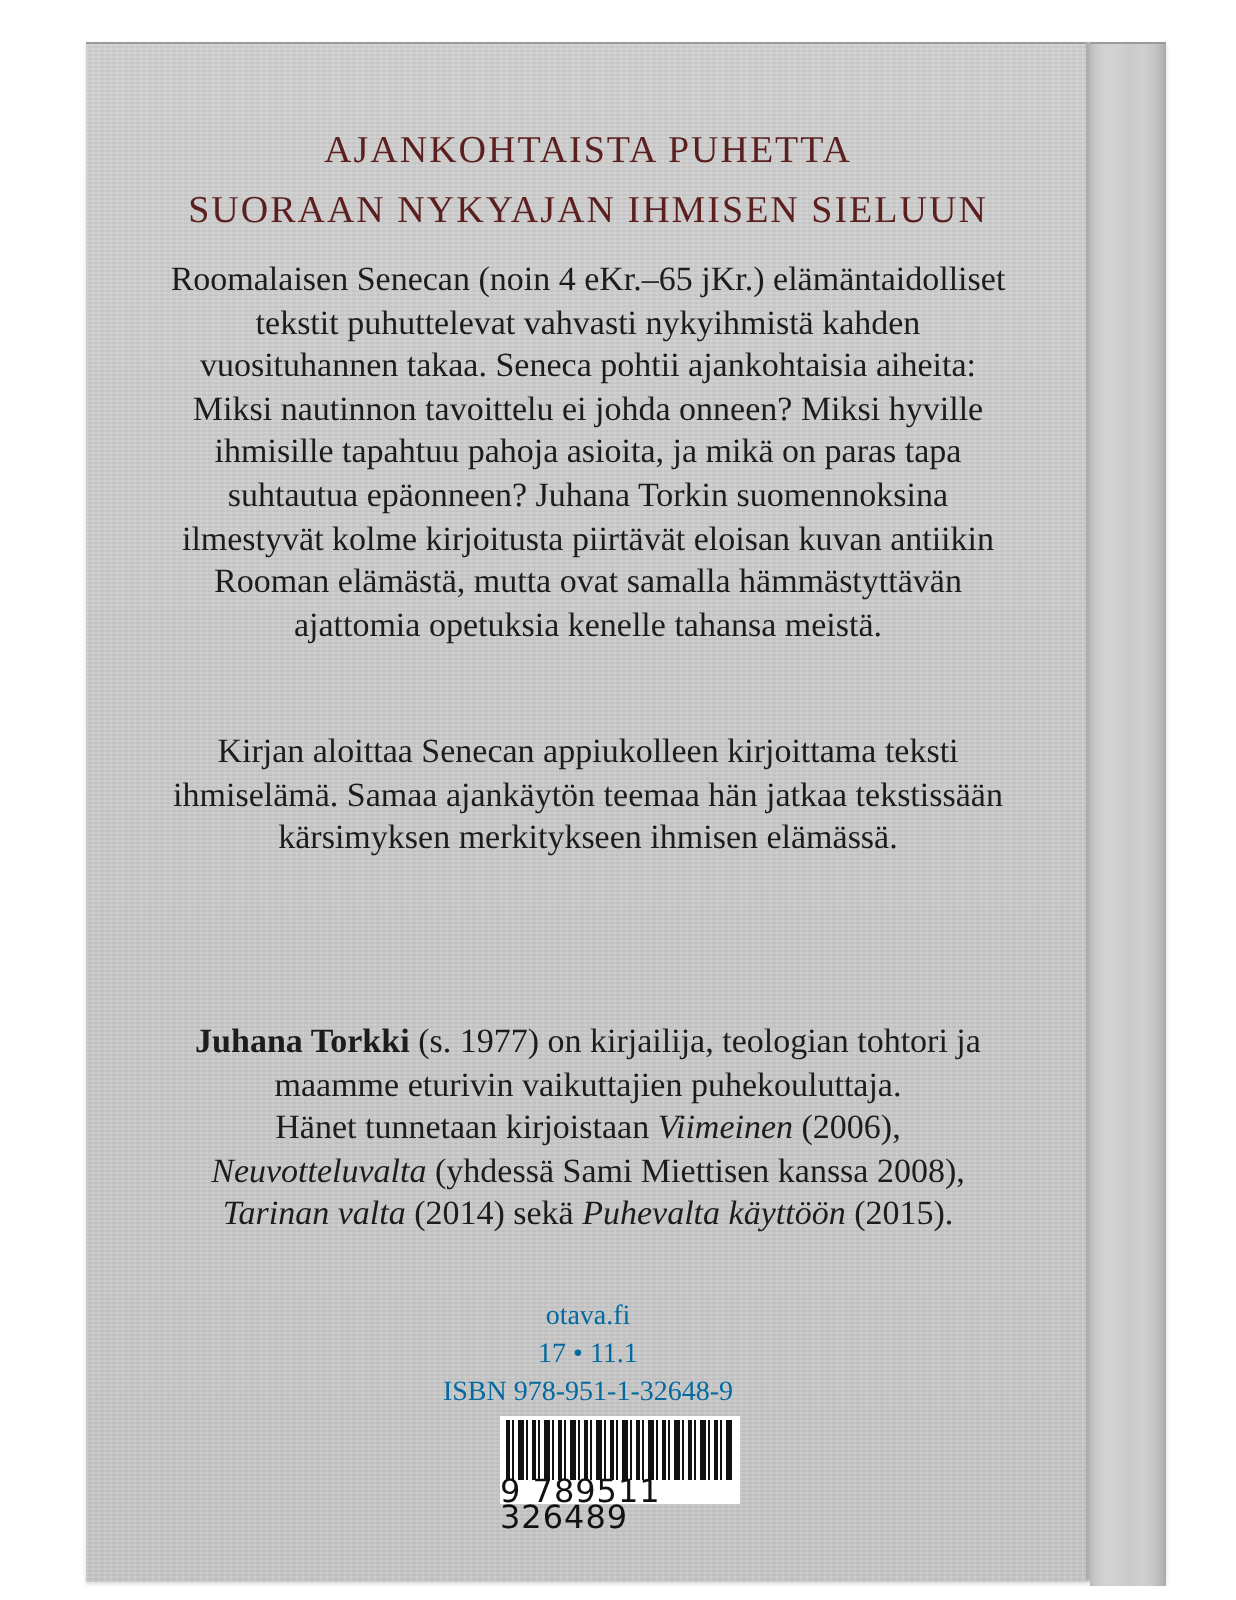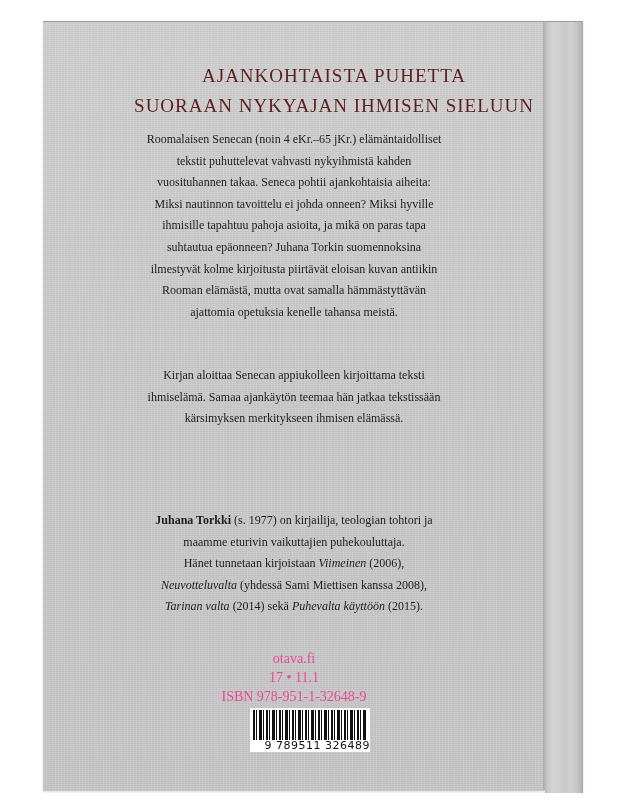--- a/index.html
+++ b/index.html
@@ -51,45 +51,44 @@
       position: absolute;
       left: 43px;
       top: 61px;
       width: 502px;
       text-align: center;
       color: #5b1f1f;
       font-family: "Liberation Serif", "DejaVu Serif", serif;
       font-size: 19px;
       letter-spacing: 1px;
       line-height: 30px;
-      margin-left: 40px;
     }
     .headline div { white-space: nowrap; }
     .para {
       position: absolute;
       left: 43px;
       width: 502px;
       text-align: center;
       color: #1c1c1c;
       font-family: "Liberation Serif", "DejaVu Serif", serif;
-      font-size: 12px;
+      font-size: 17px;
       line-height: 21.6px;
     }
     .para .line { white-space: nowrap; }
     .p1 { top: 129px; }
     .p2 { top: 365px; }
     .p3 { top: 510px; }
     .para em { font-style: italic; }
     .para strong { font-weight: bold; }
     .imprint {
       position: absolute;
       left: 43px;
       width: 502px;
       text-align: center;
-      color: #ec4899;
+      color: #0369a1;
       font-family: "Liberation Serif", "DejaVu Serif", serif;
       font-size: 14px;
     }
     .imprint-site { top: 651px; }
     .imprint-code { top: 670px; }
     .imprint-isbn { top: 689px; }
     .barcode {
       position: absolute;
       left: 250px;
       top: 708px;
@@ -107,23 +106,23 @@
         #111 0px, #111 2px, #fff 2px, #fff 3px,
         #111 3px, #111 4px, #fff 4px, #fff 6px,
         #111 6px, #111 9px, #fff 9px, #fff 10px,
         #111 10px, #111 11px, #fff 11px, #fff 13px);
     }
     .barcode-digits {
       position: absolute;
       left: 0;
       top: 31px;
       width: 120px;
-      text-align: right;
+      text-align: left;
       font-family: "DejaVu Sans", "Liberation Sans", sans-serif;
-      font-size: 11px;
+      font-size: 16px;
       letter-spacing: 0.5px;
       color: #111;
       line-height: 13px;
     }
   </style>
 </head>
 <body>
 
 <div class="cover"></div>
 <div class="spine-groove"></div>

